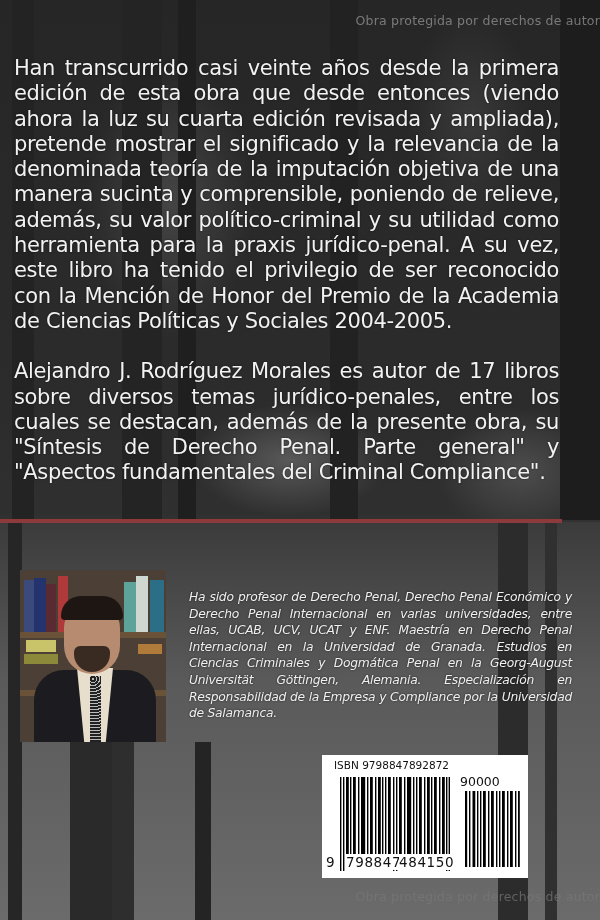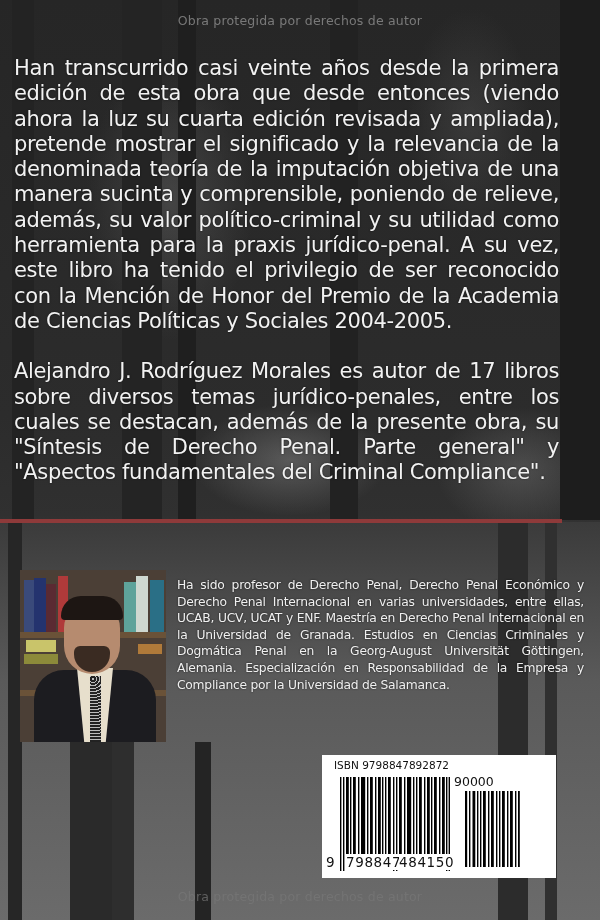--- a/index.html
+++ b/index.html
@@ -25,21 +25,21 @@
     position: absolute; left: 0; top: 522px; width: 600px; height: 398px;
     background:
       radial-gradient(ellipse 110px 80px at 290px 800px, rgba(210,210,210,0.8), transparent 70%),
       radial-gradient(ellipse 130px 140px at 270px 600px, rgba(185,185,185,0.55), transparent 70%),
       radial-gradient(ellipse 90px 100px at 520px 560px, rgba(190,190,190,0.55), transparent 70%),
       radial-gradient(ellipse 120px 90px at 80px 820px, rgba(160,160,160,0.5), transparent 70%),
       linear-gradient(180deg, #3b3b3b 0%, #5a5a5a 40%, #6b6b6b 100%);
   }
   .lower-forest-inner { position: absolute; inset: 0; }
   .watermark {
-    position: absolute; left: 0; width: 600px; text-align: center;
+    position: absolute; left: 0; width: 600px; text-align: right;
     font-family: "DejaVu Sans", sans-serif; font-size: 12.5px;
     color: rgba(190,190,190,0.55); letter-spacing: 0.2px;
   }
   .wm-top { top: 13px; }
   .wm-bottom { top: 889px; color: rgba(120,120,120,0.7); }
 
   .blurb {
     position: absolute; left: 14px; top: 56px; width: 545px;
     color: #f2f2f2; font-size: 21px; line-height: 25.3px;
     text-align: justify; text-align-last: left;
@@ -87,33 +87,33 @@
   }
 
   .bio {
     position: absolute; left: 173px; top: 573px; width: 415px;
     color: #f0f0f0; font-size: 12.3px; line-height: 16.6px;
     text-align: justify; text-align-last: left;
     font-family: "DejaVu Sans", sans-serif;
     letter-spacing: -0.25px;
     text-shadow: 0 0 2px rgba(0,0,0,0.7);
   }
-  .bio p { margin: 4px; }
+  .bio p { margin: 16px; font-style: italic; }
 
   .barcode-box {
-    position: absolute; left: 322px; top: 755px; width: 234px; height: 123px;
+    position: absolute; left: 322px; top: 755px; width: 206px; height: 123px;
     background: #ffffff;
   }
   .isbn-label {
     position: absolute; left: 12px; top: 4px;
     font-family: "DejaVu Sans", sans-serif; font-size: 10.5px; color: #111;
   }
   .ean-bars { position: absolute; left: 18px; top: 22px; width: 110px; height: 94px; }
   .ean-digits { position: absolute; top: 99px; font-family: "DejaVu Sans", sans-serif; font-size: 13.5px; color: #111; background: #fff; line-height: 16px; }
-  .addon-label { position: absolute; left: 132px; top: 19px; font-size: 12.5px; color: #111; font-family: "DejaVu Sans", sans-serif; }
+  .addon-label { position: absolute; left: 138px; top: 19px; font-size: 12.5px; color: #111; font-family: "DejaVu Sans", sans-serif; }
   .addon-bars { position: absolute; left: 143px; top: 36px; width: 55px; height: 76px; }
 </style>
 </head>
 <body>
 
 <div class="cover">
 
   <div class="trunk" style="left:12px;top:0;width:22px;height:520px;background:#232323;"></div>
   <div class="trunk" style="left:122px;top:0;width:40px;height:520px;background:#242424;"></div>
   <div class="trunk" style="left:178px;top:0;width:18px;height:520px;background:#1f1f1f;"></div>

